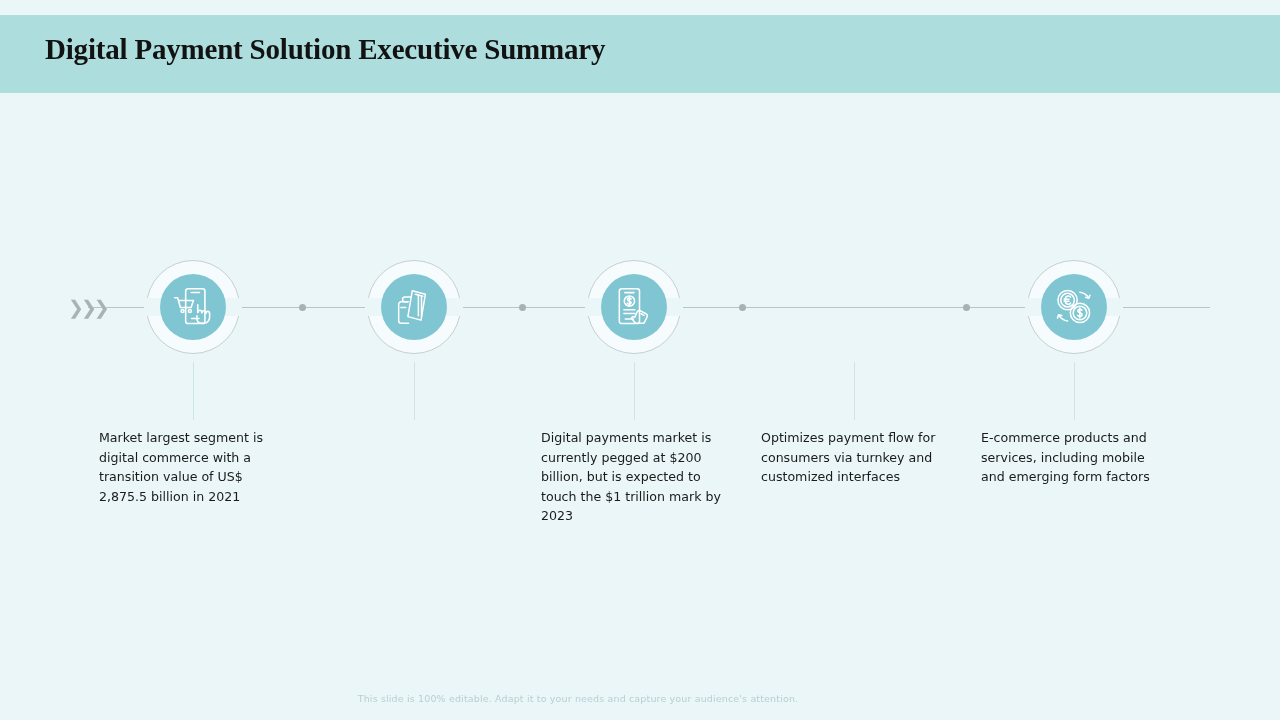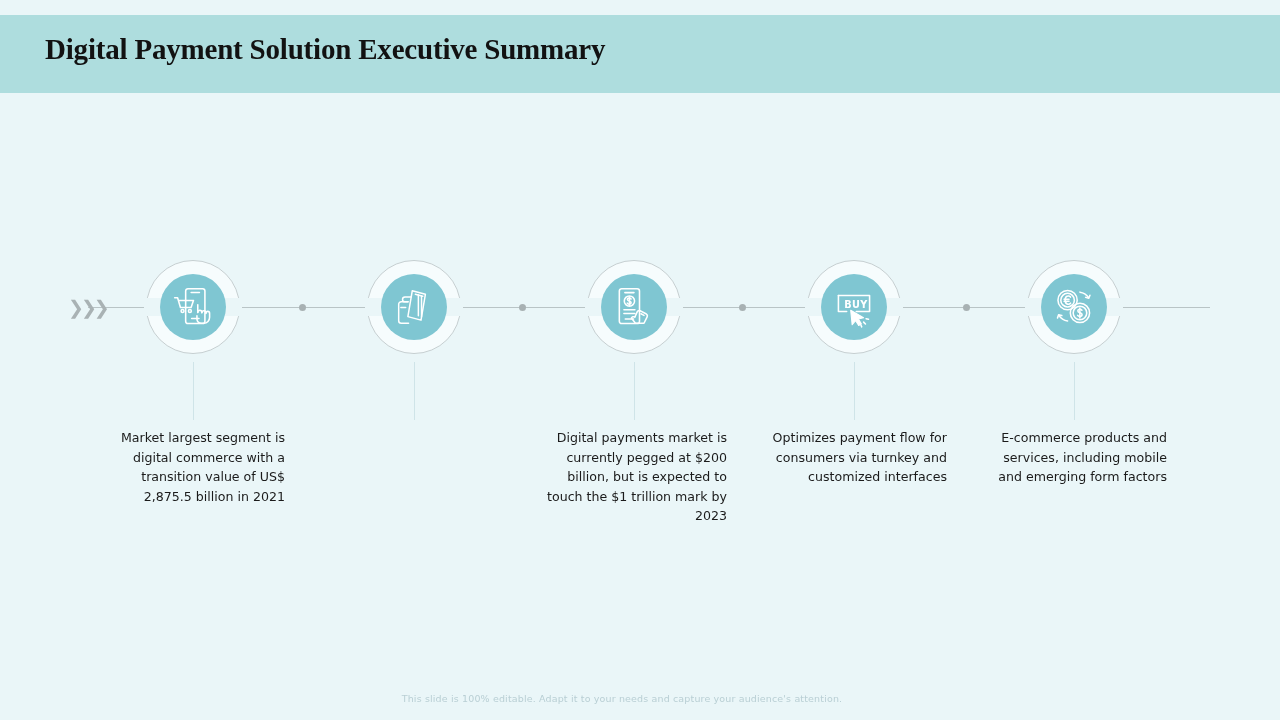--- a/index.html
+++ b/index.html
@@ -121,38 +121,37 @@
     top: 122px;
     width: 1px;
     height: 58px;
     background: #cfe4e8;
   }
   
   .caption {
     position: absolute;
     top: 428px;
     width: 186px;
-    text-align: right;
+    text-align: left;
     font-family: "DejaVu Sans", sans-serif;
     font-size: 12.6px;
     line-height: 19.5px;
     color: #1b1b1b;
   }
   
   .footer {
     position: absolute;
     left: 0;
     top: 693px;
     width: 1156px;
     text-align: center;
     font-family: "DejaVu Sans", sans-serif;
     font-size: 9.5px;
     color: #b9cfd4;
     letter-spacing: 0.15px;
-    padding-left: 44px;
   }
 </style>
 </head>
 <body>
 
 <div id="slide">
 
   <div class="title-band"></div>
   <div class="title-text">Digital Payment Solution Executive Summary</div>
 
@@ -220,35 +219,20 @@
           <line x1="19" y1="13" x2="19" y2="22.2"></line>
           <line x1="13" y1="27" x2="25" y2="27"></line>
           <line x1="13" y1="31" x2="25" y2="31"></line>
           <path d="M30.5 28.5c-1.1-.9-2.4-.5-2.9.6l-2.6 5.8"></path>
           <path d="M25 34.9c-1.6-.8-3.2-.2-3.9 1.2l4.5 5.6h9.3l3.3-6.6c.7-1.5.2-3-1.2-3.8l-7-3.6"></path>
           <path d="M31.6 31.4l3.3 1.7"></path>
         </svg>
       </div>
     </div>
 
-    <div class="node" style="left:807px;">
-      <div class="ring"></div>
-      <div class="ring-mask"></div>
-      <div class="disc">
-        <svg width="44" height="44" viewBox="0 0 48 48" fill="none" stroke="#ffffff" stroke-width="1.7" stroke-linecap="round" stroke-linejoin="round">
-          <path d="M7 11.5h34v17.5H26.5"></path>
-          <path d="M7 11.5v17.5h9"></path>
-          <text x="13.4" y="25.3" fill="#ffffff" stroke="none" font-family="DejaVu Sans, sans-serif" font-size="10.6" font-weight="bold" letter-spacing="0.4">BUY</text>
-          <path d="M20.4 27.6 22 43.2l3.7-4.4 3.4 5.4 2.9-1.9-3.2-5.3 5.6-1.2z" fill="#ffffff" stroke="#ffffff" stroke-width="1.2"></path>
-          <path d="M34.5 40.5l2 2"></path>
-          <path d="M31.4 43.4l1 2.3"></path>
-          <path d="M37.2 36.8l2.6.6"></path>
-        </svg>
-      </div>
-    </div>
 
     <div class="node" style="left:1027px;">
       <div class="ring"></div>
       <div class="ring-mask"></div>
       <div class="disc">
         <svg width="44" height="44" viewBox="0 0 48 48" fill="none" stroke="#ffffff" stroke-width="1.7" stroke-linecap="round" stroke-linejoin="round">
           <circle cx="17" cy="16.5" r="10.5"></circle>
           <circle cx="17" cy="16.5" r="7.4"></circle>
           <path d="M20.2 13.2c-.8-1-2-1.4-3.1-1.1-1.7.4-2.8 2.2-2.8 4.4s1.1 4 2.8 4.4c1.1.3 2.3-.1 3.1-1.1"></path>
           <line x1="13.2" y1="15.6" x2="18.6" y2="15.6"></line>

